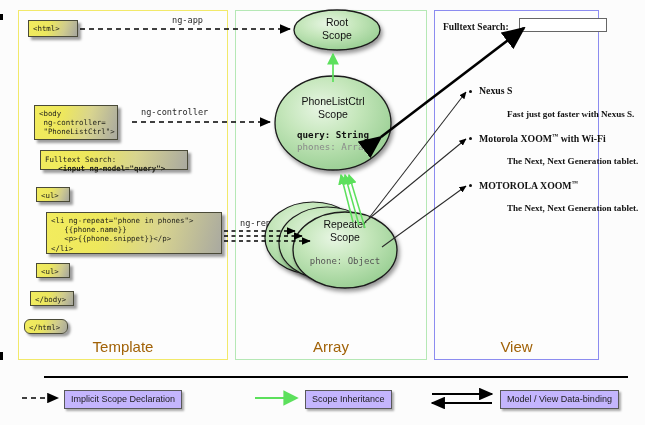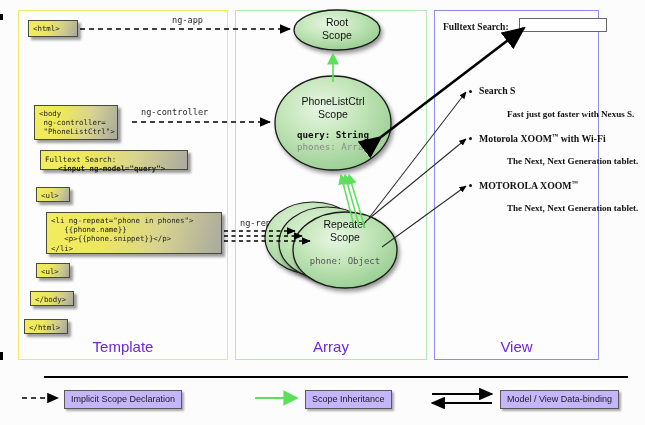--- a/index.html
+++ b/index.html
@@ -35,21 +35,21 @@
   .panel-model    { left: 235px; width: 192px; border: 1.5px solid #b5e8b5; }
   .panel-view     { left: 434px; width: 165px; border: 1.5px solid #8c8cf0; }
 
   .panel-label {
     position: absolute;
     bottom: 4px;
     left: 0;
     width: 100%;
     text-align: center;
     font-size: 15px;
-    color: #6d28d9;
+    color: #a16207;
     font-family: "Liberation Sans", sans-serif;
   }
 
   
   .codebox {
     position: absolute;
     box-sizing: border-box;
     border: 1px solid #4a4a38;
     background: linear-gradient(105deg, #f2ec5e 0%, #eee85c 32%, #d8d48f 64%, #a9a9a0 100%);
     box-shadow: 2.5px 2.5px 2.5px rgba(0,0,0,0.38);
@@ -174,31 +174,31 @@
 
   <div class="codebox" style="left:46px; top:212px; width:176px; height:42px;">&lt;li ng-repeat="phone in phones"&gt;
    {{phone.name}}
    &lt;p&gt;{{phone.snippet}}&lt;/p&gt;
 &lt;/li&gt;</div>
 
   <div class="codebox small" style="left:36px; top:263px; width:34px; height:15px;">&lt;ul&gt;</div>
 
   <div class="codebox small" style="left:30px; top:291px; width:44px; height:15px;">&lt;/body&gt;</div>
 
-  <div class="codebox small" style="left:24px; top:319px; width:44px; height:15px;">&lt;/html&gt;</div>
+  <div class="codebox small" style="left:24px; top:319px; width:44px; height:15px;border-radius:6px;">&lt;/html&gt;</div>
 
   <div class="edge-label" style="left:172px; top:15px;">ng-app</div>
   <div class="edge-label" style="left:141px; top:107px;">ng-controller</div>
   <div class="edge-label" style="left:240px; top:218px;">ng-repeat</div>
 
   <div class="view-search-label" style="left:443px; top:21px;">Fulltext Search:</div>
   <div class="view-input" style="left:519px; top:18px; width:88px; height:14px;" value=""></div>
 
   <div class="view-bullet" style="left:469px; top:90px;"></div>
-  <div class="view-item-title" style="left:479px; top:85px;">Search S</div>
+  <div class="view-item-title" style="left:479px; top:85px;">Nexus S</div>
   <div class="view-item-snippet" style="left:479px; top:109px;">Fast just got faster with Nexus S.</div>
 
   <div class="view-bullet" style="left:469px; top:137px;"></div>
   <div class="view-item-title" style="left:479px; top:132px;"><span>Motorola XOOM</span><span class="tm">™</span><span> with Wi-Fi</span></div>
   <div class="view-item-snippet" style="left:479px; top:156px;">The Next, Next Generation tablet.</div>
 
   <div class="view-bullet" style="left:469px; top:184px;"></div>
   <div class="view-item-title" style="left:479px; top:179px;"><span>MOTOROLA XOOM</span><span class="tm">™</span></div>
   <div class="view-item-snippet" style="left:479px; top:203px;">The Next, Next Generation tablet.</div>
 

